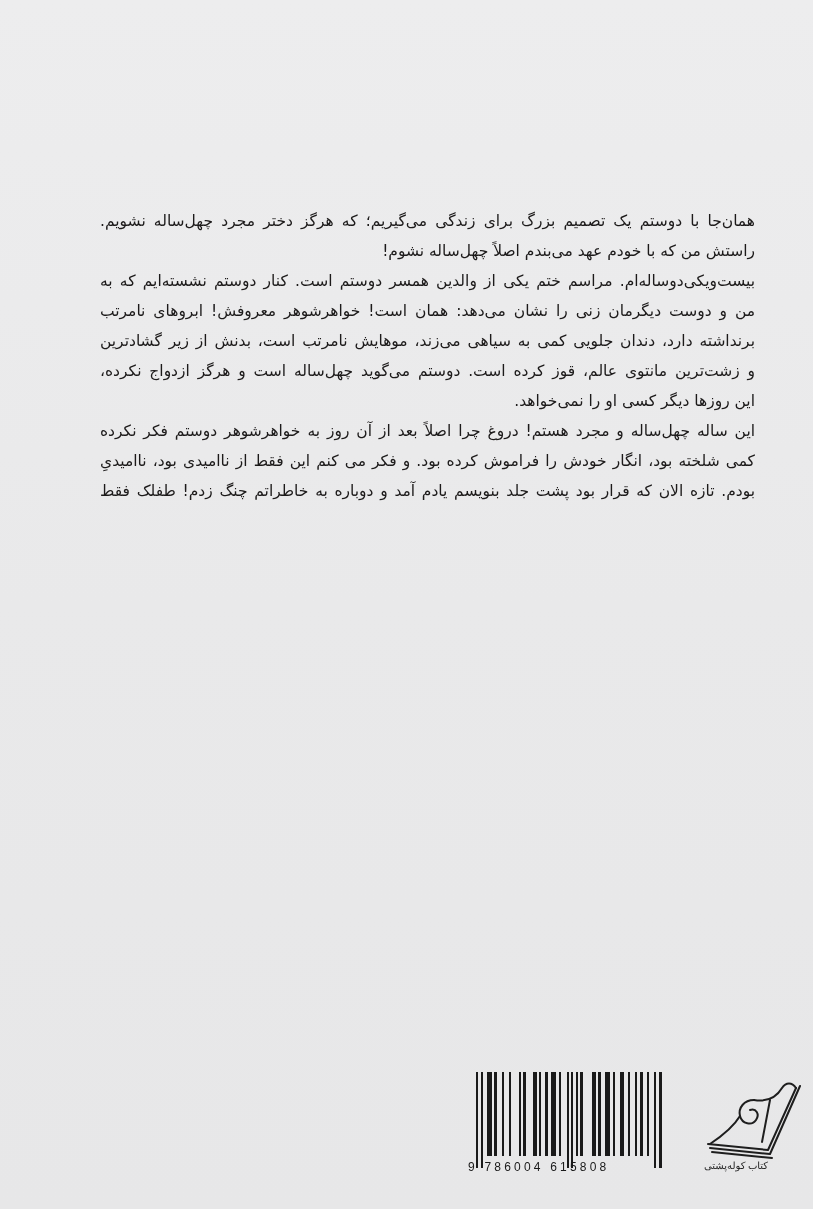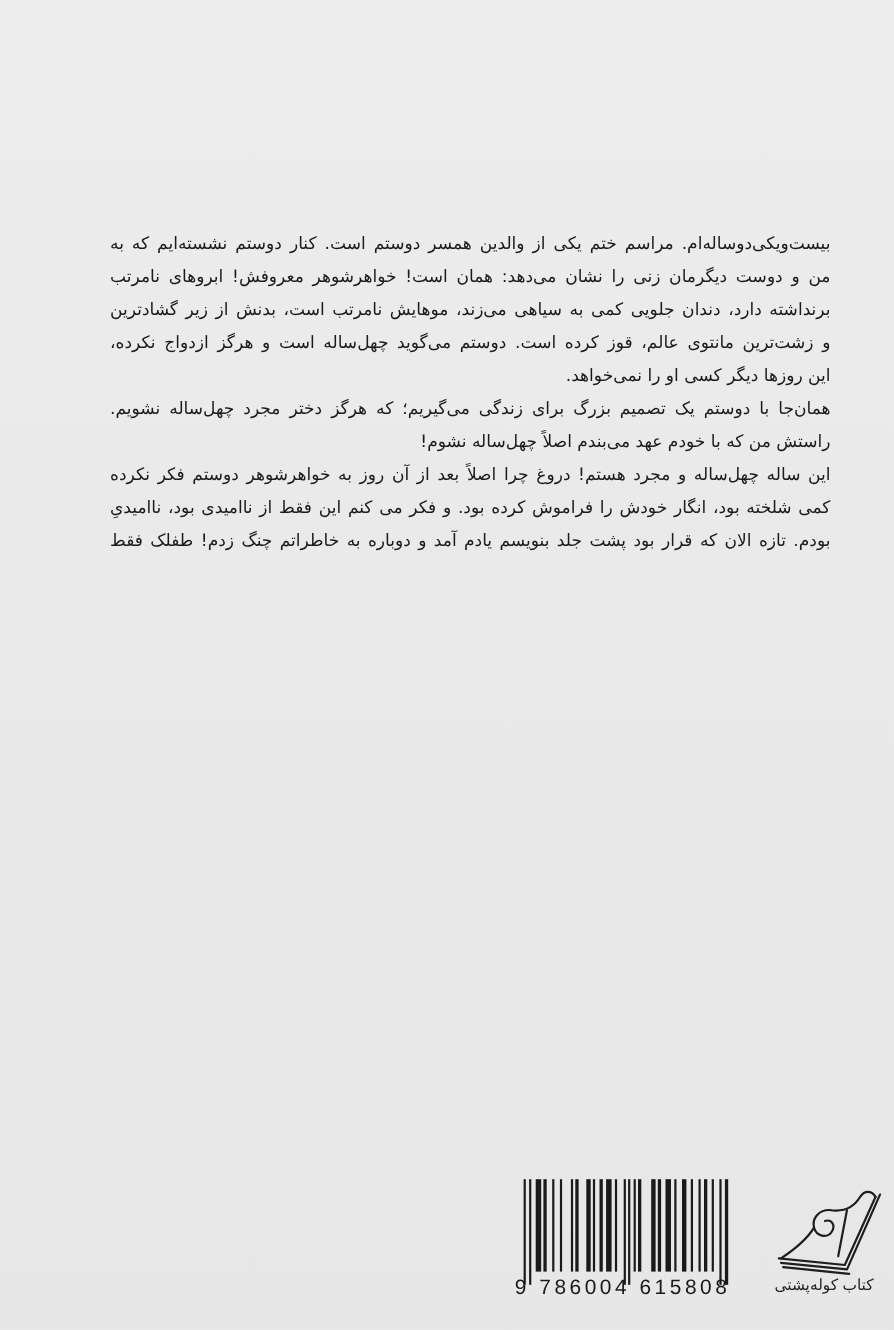--- a/index.html
+++ b/index.html
@@ -55,57 +55,57 @@
       height: 84px;
       background: #1a1a1a;
       display: inline-block;
     }
     .bar.guard { height: 96px; }
     .barcode-digits {
       position: absolute;
       left: 0;
       top: 88px;
       font-family: "Liberation Sans", sans-serif;
-      font-size: 19px;
+      font-size: 12px;
       color: #1a1a1a;
       letter-spacing: 3.2px;
       white-space: nowrap;
     }
     .logo-wrap {
       position: absolute;
       left: 700px;
       top: 1078px;
       width: 105px;
       height: 100px;
     }
     .logo-label {
       position: absolute;
       left: 4px;
       top: 82px;
-      font-size: 14px;
+      font-size: 10px;
       color: #222;
       direction: rtl;
       white-space: nowrap;
-      font-family: Liberation Sans, sans-serif;
+      font-family: Liberation Serif, serif;
     }
   </style>
 </head>
 <body>
 
 <div class="text-block">
   <div>
+    <span class="text-line">همان‌جا با دوستم یک تصمیم بزرگ برای زندگی می‌گیریم؛ که هرگز دختر مجرد چهل‌ساله نشویم.</span>
+    <span class="text-line last">راستش من که با خودم عهد می‌بندم اصلاً چهل‌ساله نشوم!</span>
+  </div>
+  <div>
     <span class="text-line">بیست‌ویکی‌دوساله‌ام. مراسم ختم یکی از والدین همسر دوستم است. کنار دوستم نشسته‌ایم که به</span>
     <span class="text-line">من و دوست دیگرمان زنی را نشان می‌دهد: همان است! خواهرشوهر معروفش! ابروهای نامرتب</span>
     <span class="text-line">برنداشته دارد، دندان جلویی کمی به سیاهی می‌زند، موهایش نامرتب است، بدنش از زیر گشادترین</span>
     <span class="text-line">و زشت‌ترین مانتوی عالم، قوز کرده است. دوستم می‌گوید چهل‌ساله است و هرگز ازدواج نکرده،</span>
     <span class="text-line last">این روزها دیگر کسی او را نمی‌خواهد.</span>
-  </div>
-  <div>
-    <span class="text-line">همان‌جا با دوستم یک تصمیم بزرگ برای زندگی می‌گیریم؛ که هرگز دختر مجرد چهل‌ساله نشویم.</span>
-    <span class="text-line last">راستش من که با خودم عهد می‌بندم اصلاً چهل‌ساله نشوم!</span>
   </div>
   <div>
     <span class="text-line">این ساله چهل‌ساله و مجرد هستم! دروغ چرا اصلاً بعد از آن روز به خواهرشوهر دوستم فکر نکرده</span>
     <span class="text-line">کمی شلخته بود، انگار خودش را فراموش کرده بود. و فکر می کنم این فقط از ناامیدی بود، ناامیدیِ</span>
     <span class="text-line">بودم. تازه الان که قرار بود پشت جلد بنویسم یادم آمد و دوباره به خاطراتم چنگ زدم! طفلک فقط</span>
   </div>
 </div>
 
 <div class="barcode-wrap">
   <div class="barcode-bars">

